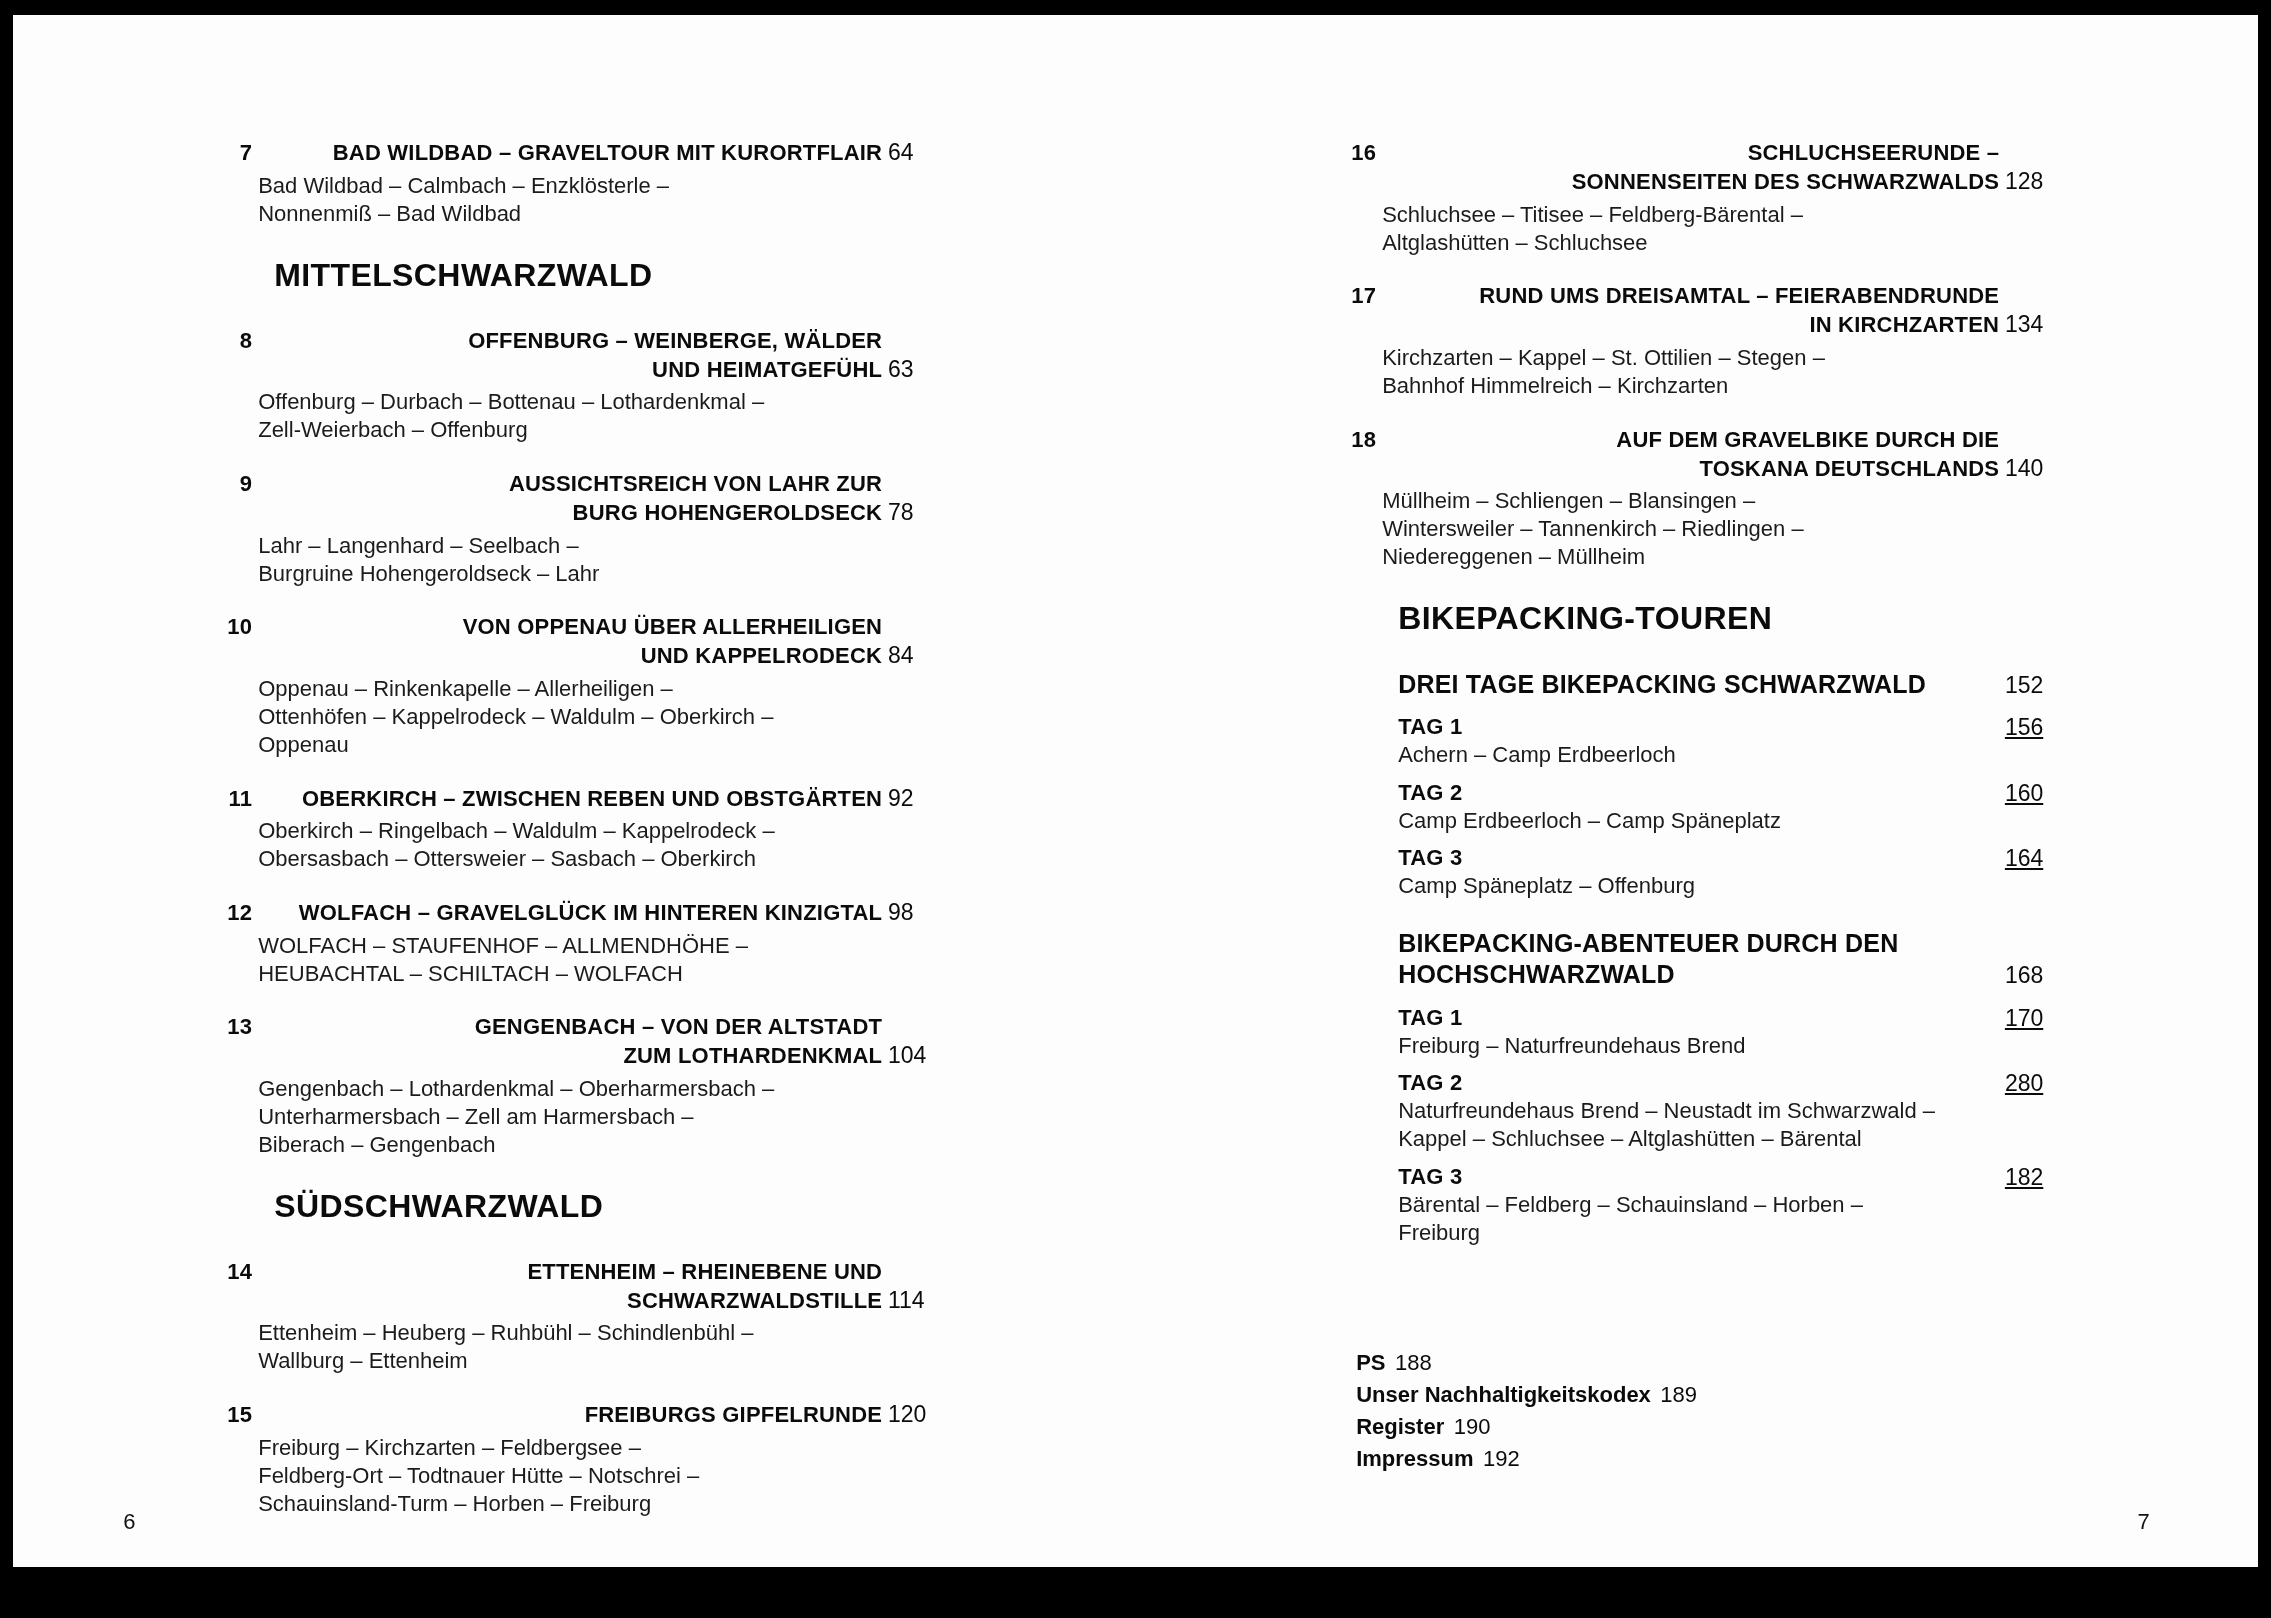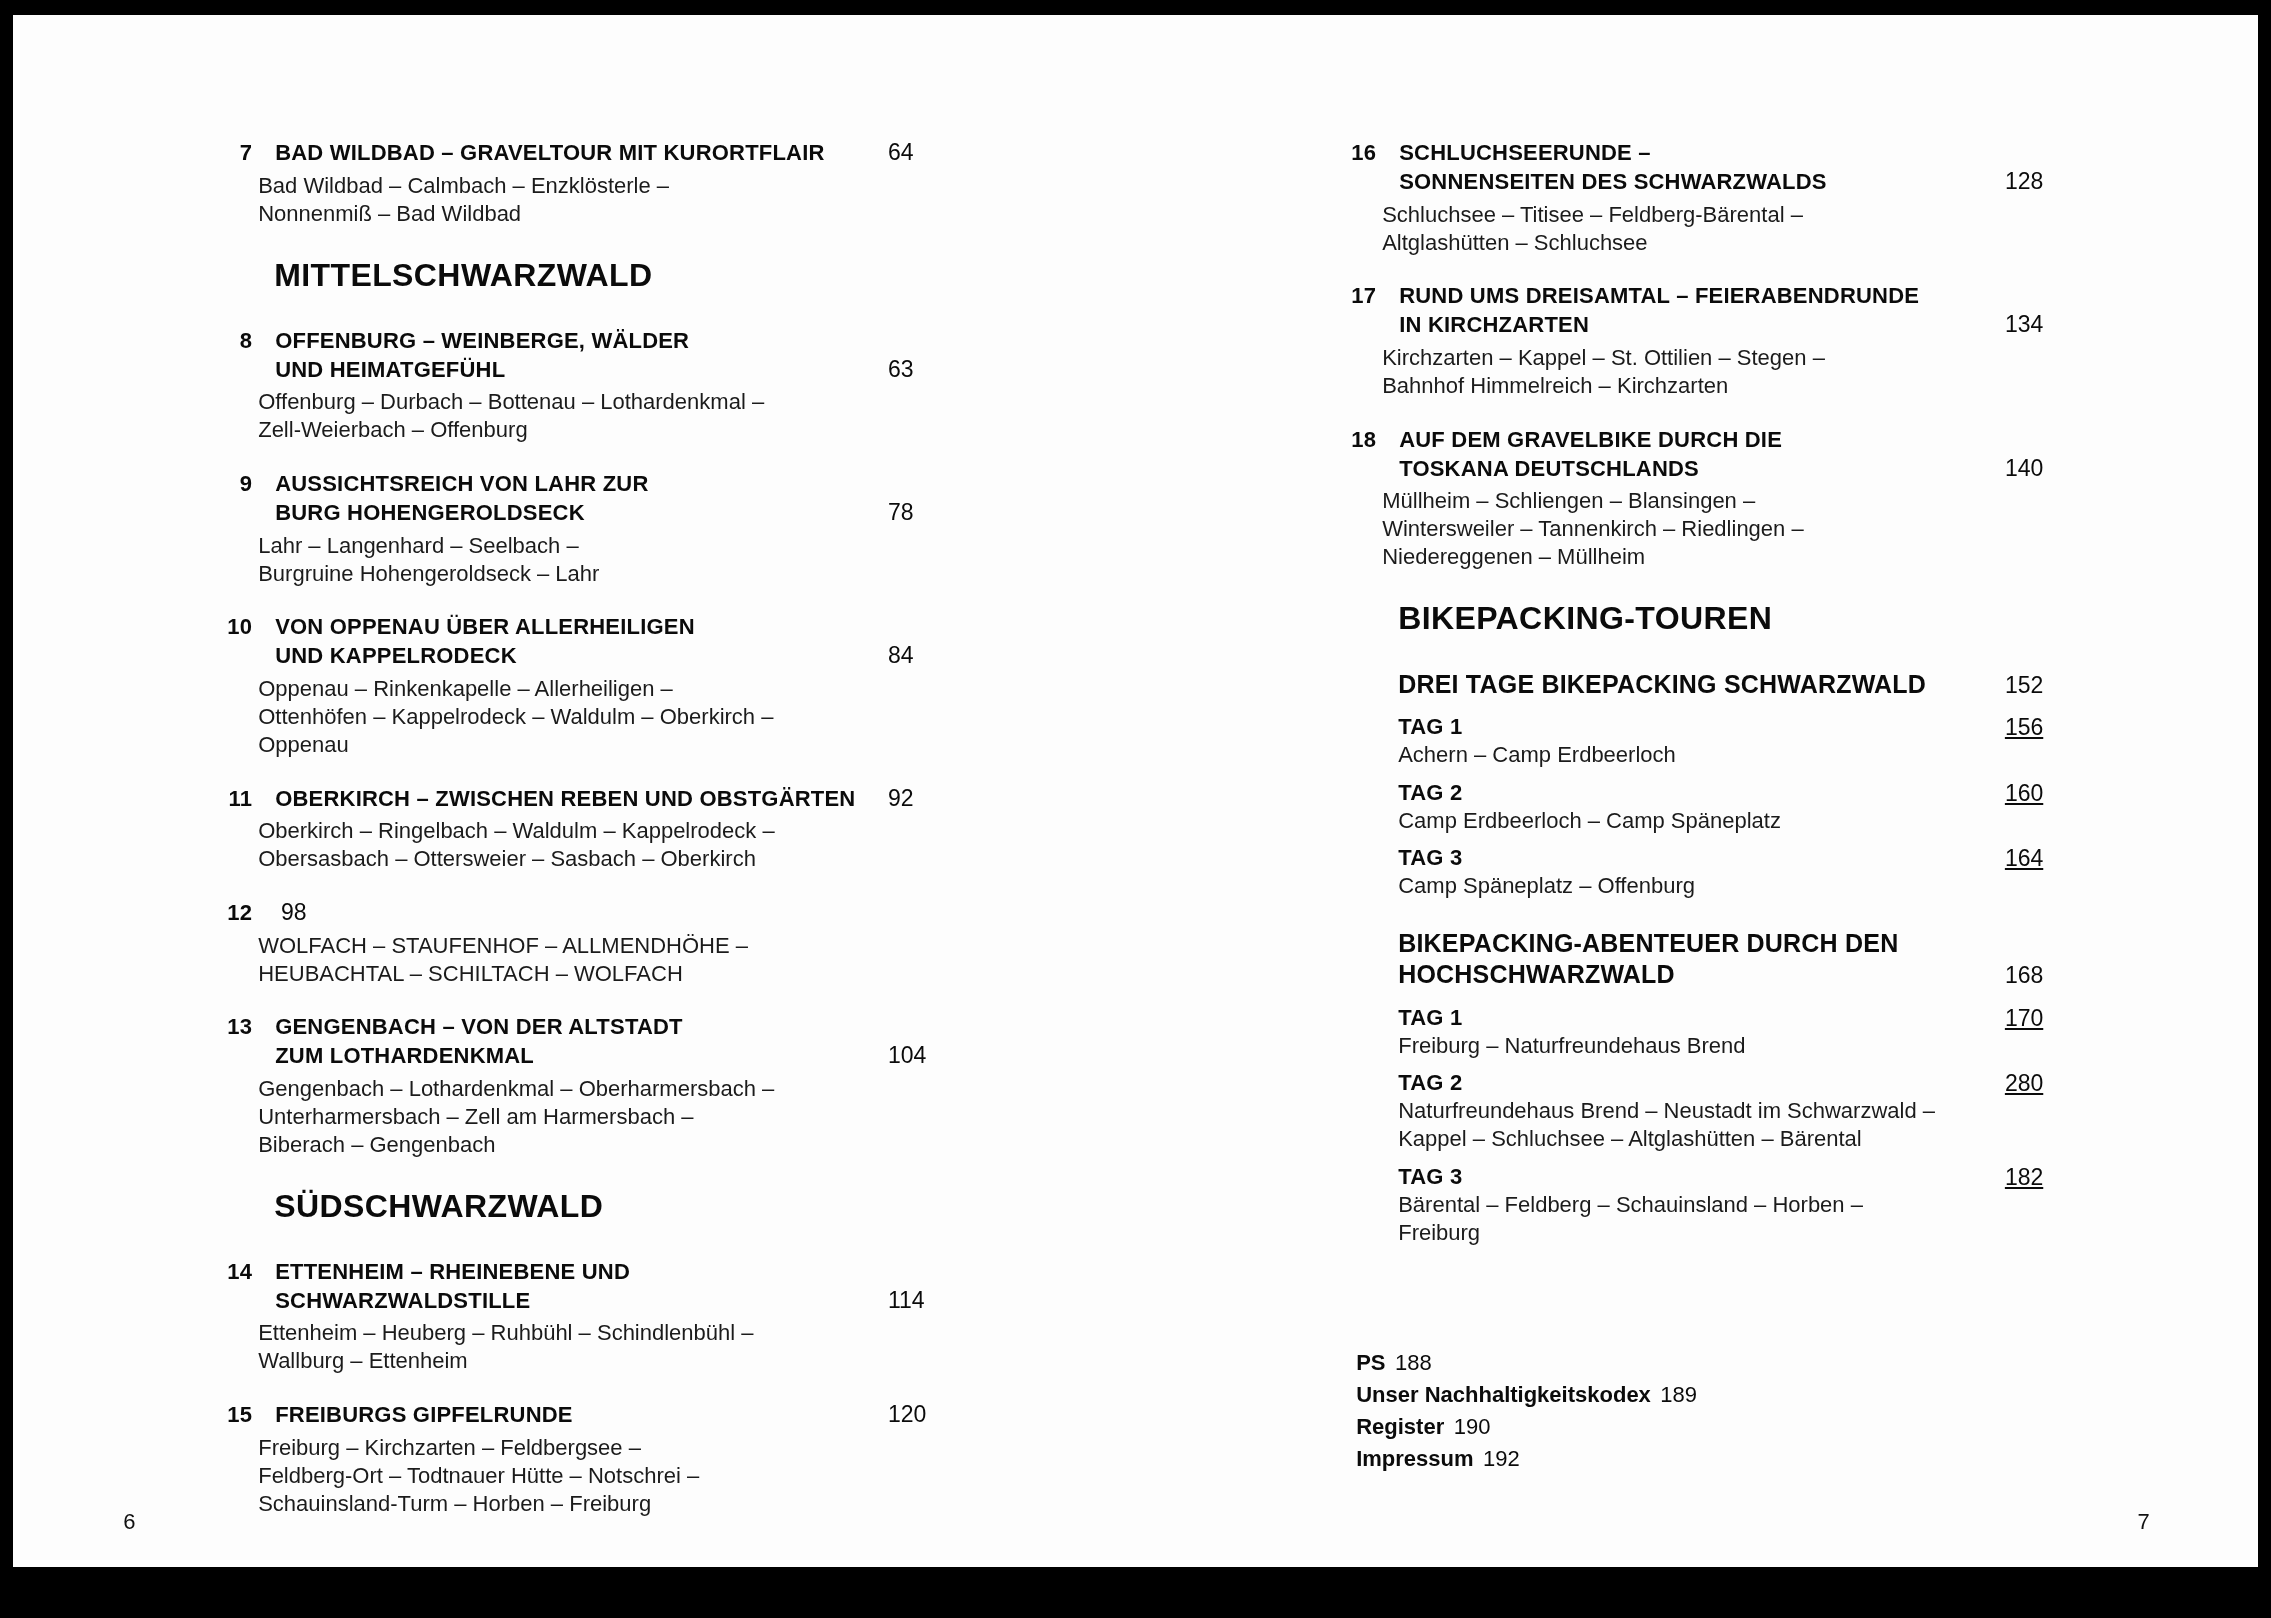--- a/index.html
+++ b/index.html
@@ -25,20 +25,21 @@
     width: 44px; flex: none; margin-right: 23px;
     text-align: right;
     font-weight: 700; font-size: 22px; line-height: 29px;
     letter-spacing: 0.2px;
   }
   .title {
     flex: 1;
     font-weight: 700; font-size: 22px; line-height: 29px;
     letter-spacing: 0.2px;
     white-space: pre-line;
+    text-align: right;
   }
   .pagenum {
     width: 83px; flex: none; align-self: flex-end;
     font-weight: 400; font-size: 23px; line-height: 29px;
     padding-left: 5.7px;
   }
   .route {
     margin-left: 50px;
     font-size: 22px; line-height: 28px;
     color: #1b1b1b;
@@ -137,20 +138,21 @@
         <div class="title">OBERKIRCH – ZWISCHEN REBEN UND OBSTGÄRTEN</div>
         <div class="pagenum">92</div>
       </div>
       <div class="route">Oberkirch – Ringelbach – Waldulm – Kappelrodeck –
 Obersasbach – Ottersweier – Sasbach – Oberkirch</div>
     </div>
 
     <div class="entry">
       <div class="entry-head">
         <div class="num">12</div>
+        <div class="title">WOLFACH – GRAVELGLÜCK IM HINTEREN KINZIGTAL</div>
         <div class="pagenum">98</div>
       </div>
       <div class="route">WOLFACH – STAUFENHOF – ALLMENDHÖHE –
 HEUBACHTAL – SCHILTACH – WOLFACH</div>
     </div>
 
     <div class="entry">
       <div class="entry-head">
         <div class="num">13</div>
         <div class="title">GENGENBACH – VON DER ALTSTADT

